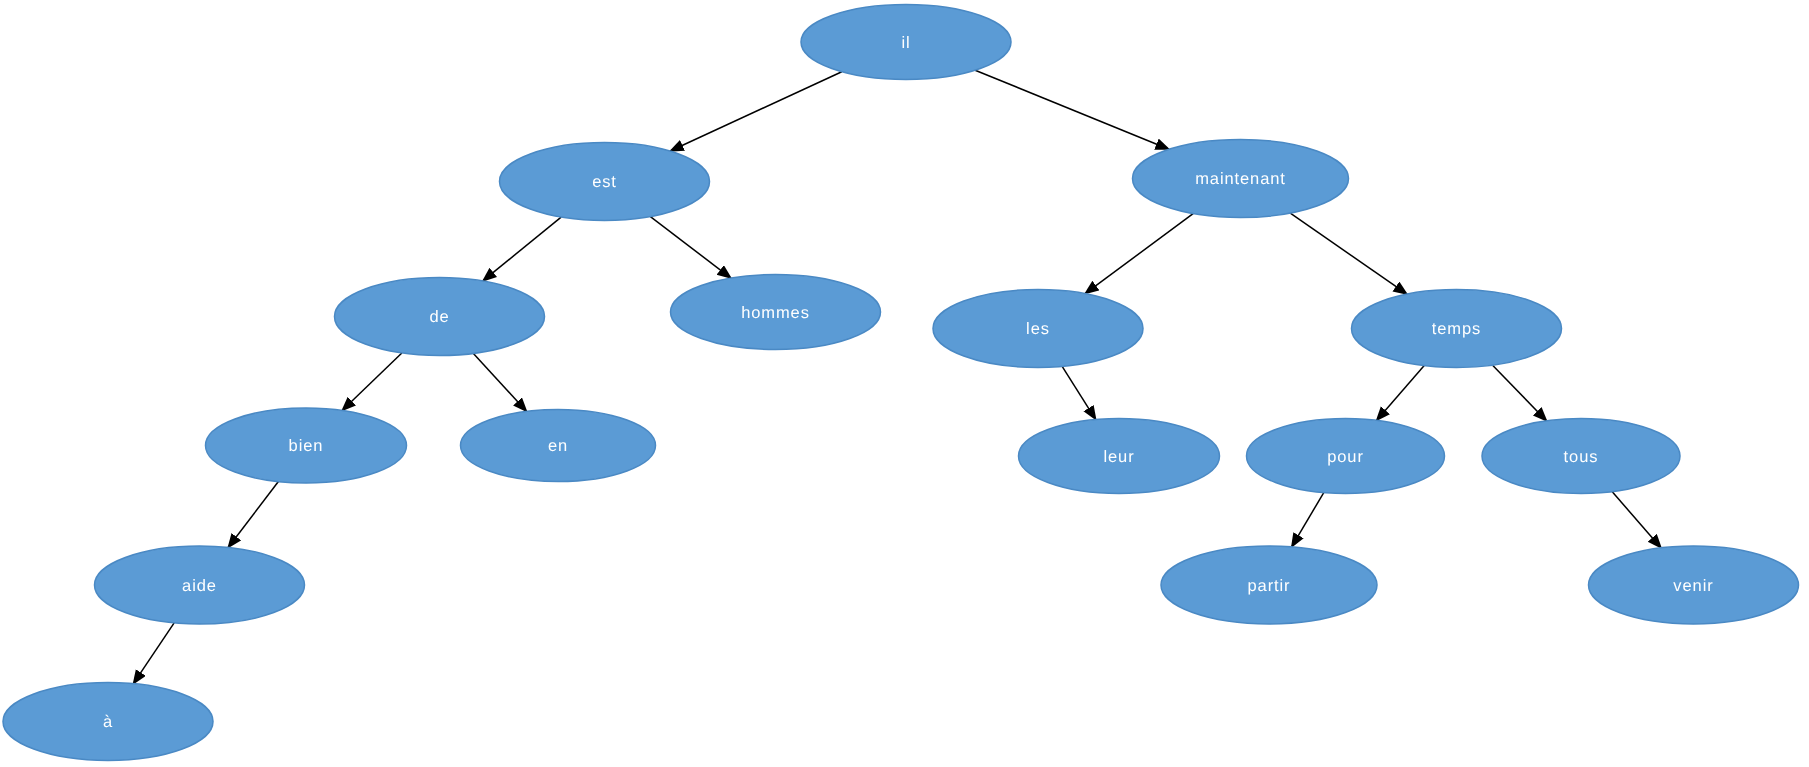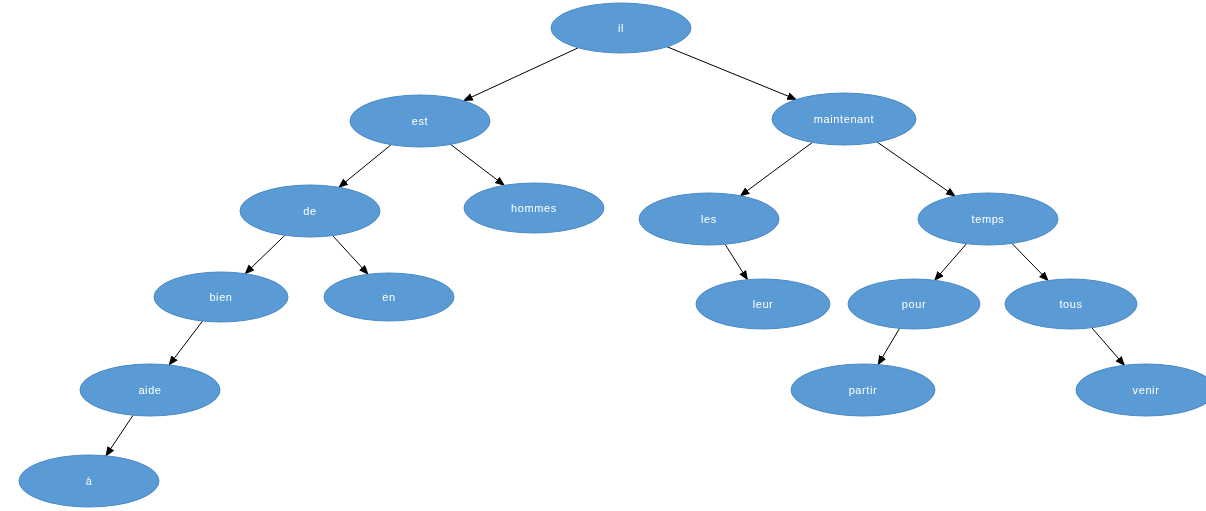--- a/index.html
+++ b/index.html
@@ -8,21 +8,20 @@
     background: #ffffff;
     width: 1206px;
     height: 511px;
     overflow: hidden;
     font-family: "Liberation Sans", sans-serif;
   }
   #canvas-wrap {
     position: relative;
     width: 1034px;
     height: 511px;
-    padding-left: 17px;
   }
   svg text.node-label {
     font-family: "Liberation Sans", sans-serif;
     font-size: 11px;
     letter-spacing: 0.6px;
     text-anchor: middle;
     dominant-baseline: middle;
   }
   svg ellipse.node-shape {
     stroke-width: 1;

